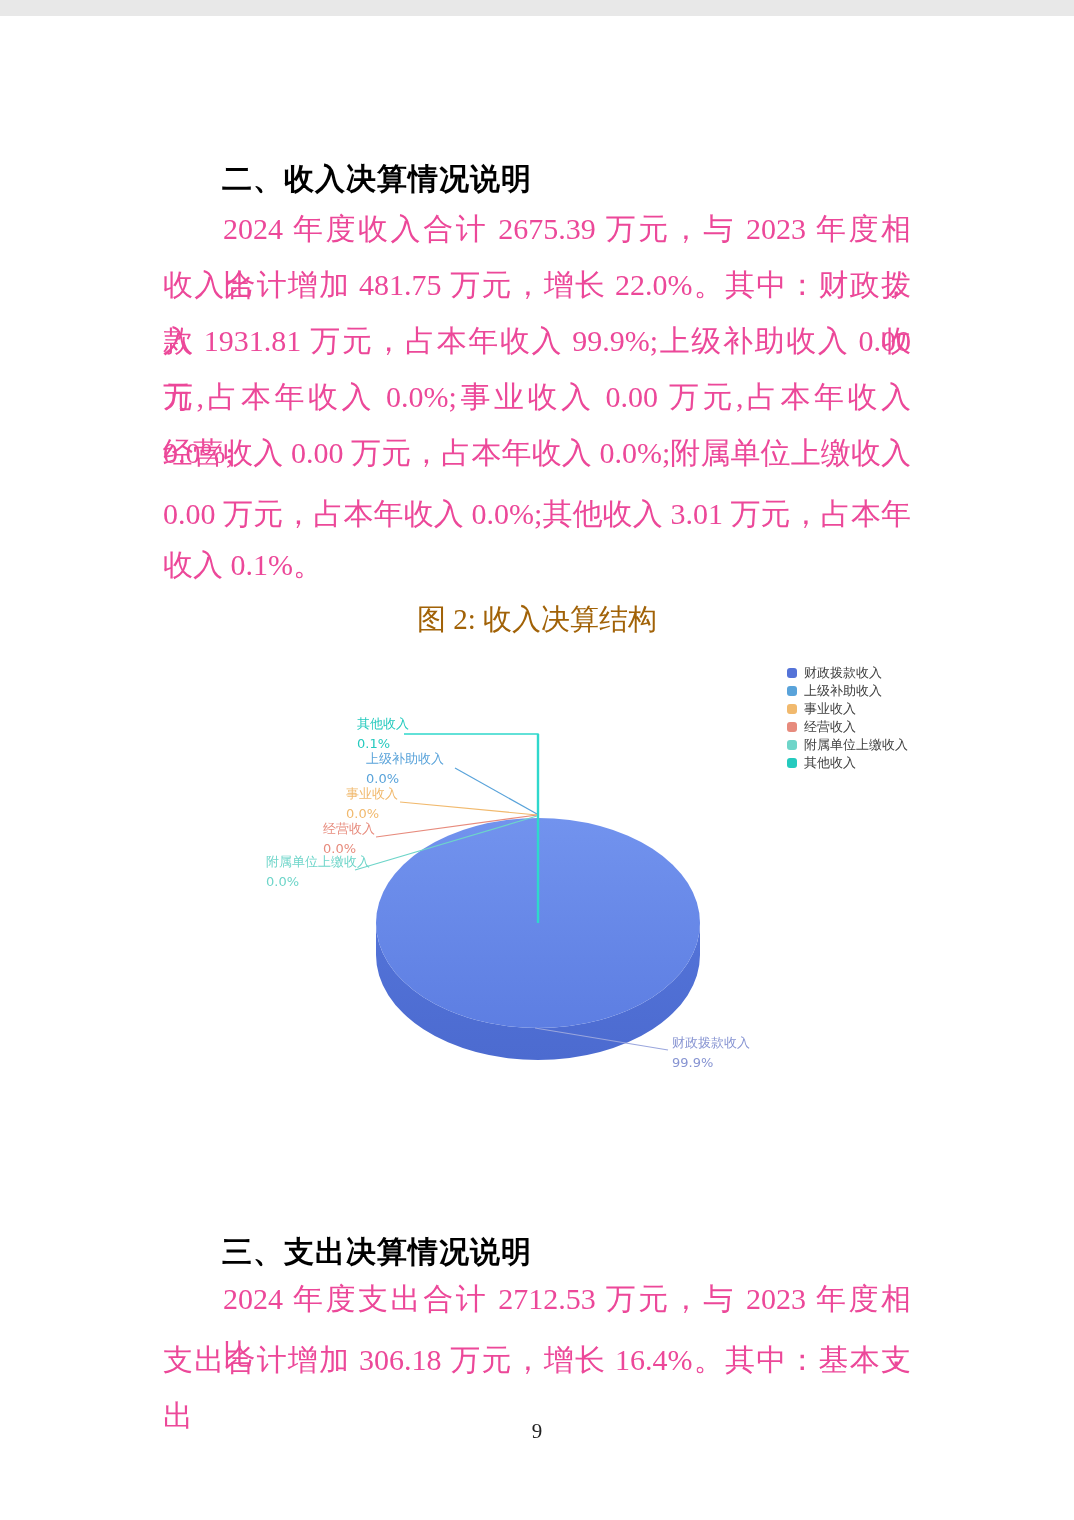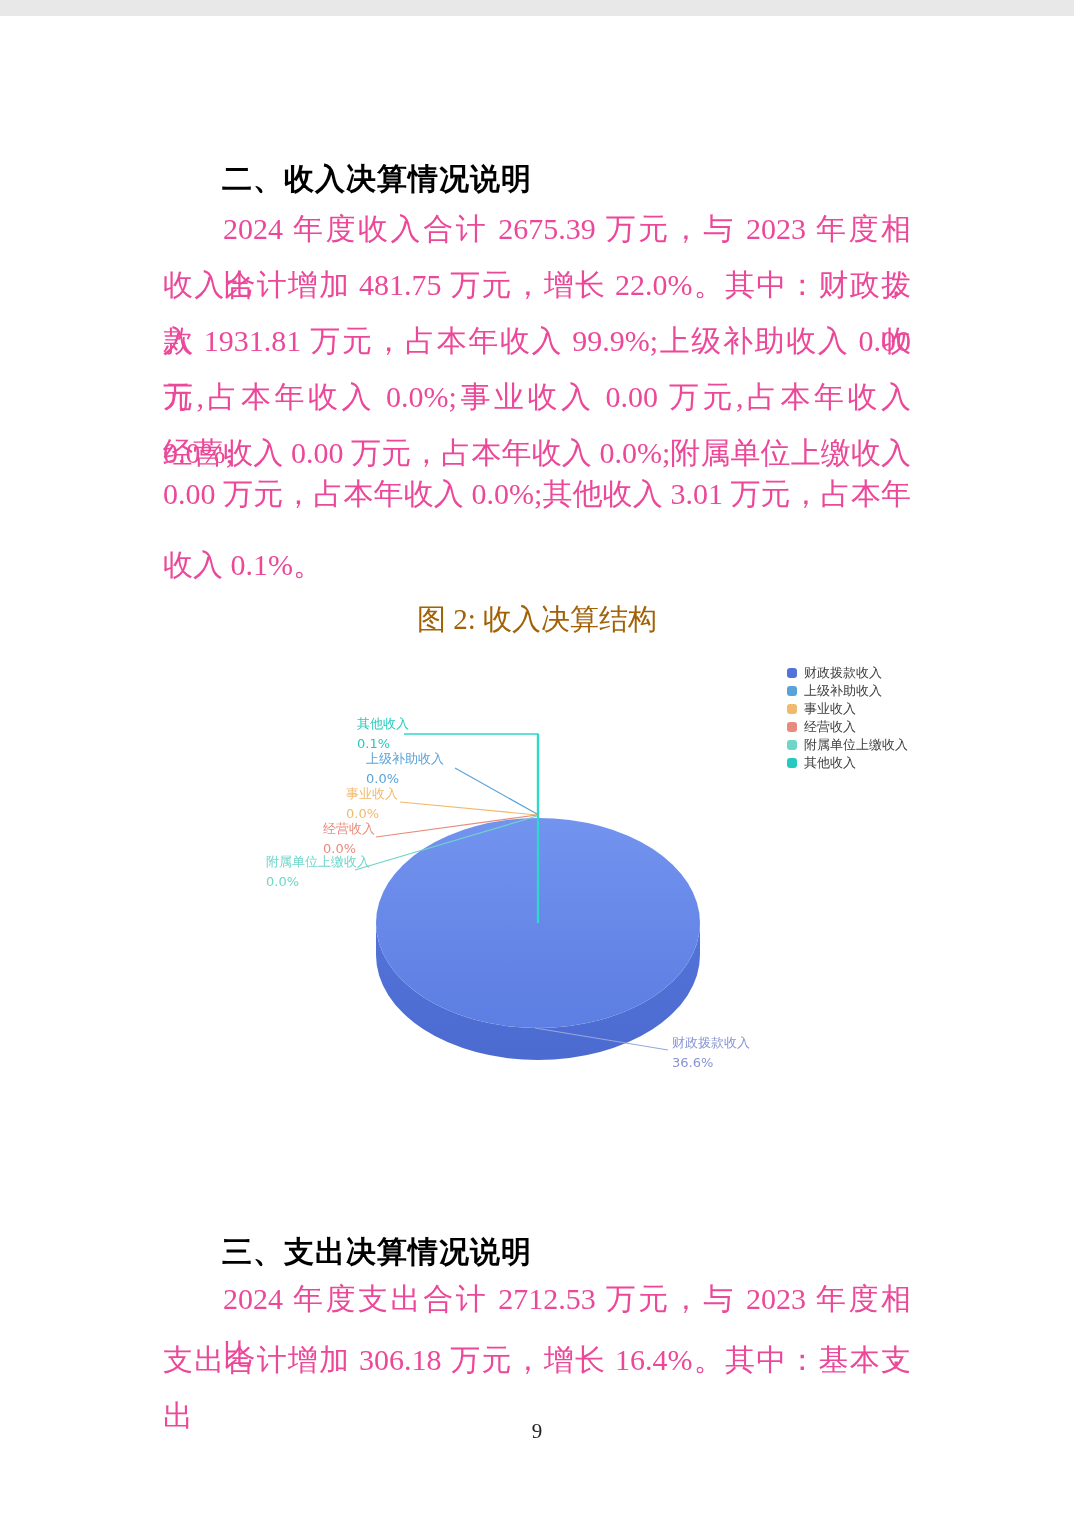--- a/index.html
+++ b/index.html
@@ -47,21 +47,21 @@
 <div class="page">
 
   <div class="h-sec" style="top:143px;">二、收入决算情况说明</div>
 
   <div>
     <div class="bodyline indent" style="top:185px;">2024 年度收入合计 2675.39 万元，与 2023 年度相比，</div>
     <div class="bodyline" style="top:241px;">收入合计增加 481.75 万元，增长 22.0%。其中：财政拨款收</div>
     <div class="bodyline" style="top:297px;">入 1931.81 万元，占本年收入 99.9%;上级补助收入 0.00 万</div>
     <div class="bodyline" style="top:353px;">元,占本年收入 0.0%;事业收入 0.00 万元,占本年收入 0.0%;</div>
     <div class="bodyline" style="top:409px;">经营收入 0.00 万元，占本年收入 0.0%;附属单位上缴收入</div>
-    <div class="bodyline" style="top:450px;">0.00 万元，占本年收入 0.0%;其他收入 3.01 万元，占本年</div>
+    <div class="bodyline" style="top:470px;">0.00 万元，占本年收入 0.0%;其他收入 3.01 万元，占本年</div>
     <div class="bodyline last" style="top:521px;">收入 0.1%。</div>
   </div>
 
   <div class="caption">图 2: 收入决算结构</div>
 
   <div class="chart">
 
     <svg width="1074" height="480" viewBox="0 0 1074 480">
       <defs>
         <linearGradient id="gradTop" x1="0" y1="0" x2="0" y2="1">
@@ -102,21 +102,21 @@
     <div class="pie-label" style="left: 323px; top: 173px; color: rgb(231, 139, 125);">
       <div>经营收入</div>
       <div>0.0%</div>
     </div>
     <div class="pie-label" style="left: 266px; top: 206px; color: rgb(110, 213, 201);">
       <div>附属单位上缴收入</div>
       <div>0.0%</div>
     </div>
     <div class="pie-label" style="left: 672px; top: 387px; color: rgb(135, 148, 210);">
       <div>财政拨款收入</div>
-      <div>36.6%</div>
+      <div>99.9%</div>
     </div>
 
     <div class="legend">
       <div class="legend-item">
         <span class="legend-swatch" style="background: rgb(84, 115, 216);"></span>
         <span>财政拨款收入</span>
       </div>
       <div class="legend-item">
         <span class="legend-swatch" style="background: rgb(89, 163, 218);"></span>
         <span>上级补助收入</span>

